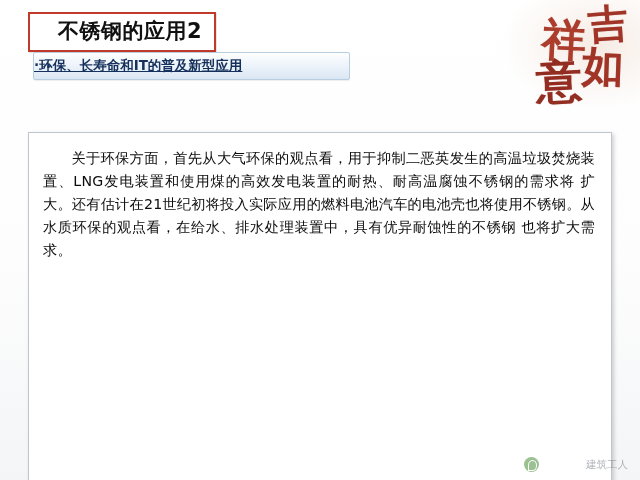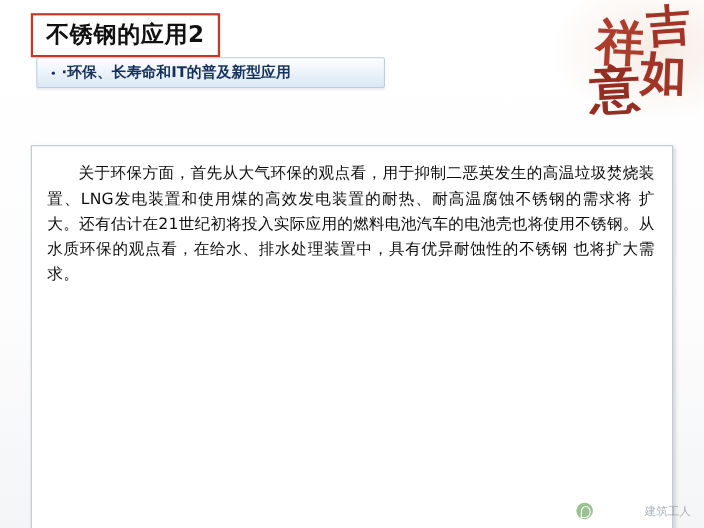--- a/index.html
+++ b/index.html
@@ -50,21 +50,21 @@
     background: radial-gradient(ellipse at 70% 40%, rgba(230,200,180,0.35) 0%, rgba(255,255,255,0) 70%);
   }
 
   
   .title-wrap {
     position: absolute;
     left: 28px;
     top: 12px;
     border: 2px solid #c0392b;
     background: #ffffff;
-    padding: 3px 12px 5px 12px;
+    padding: 3px 12px 5px 28px;
     box-shadow: 1px 1px 0 rgba(0,0,0,0.10);
   }
   .title-text {
     font-family: "DejaVu Sans", "Liberation Sans", sans-serif;
     font-size: 21px;
     font-weight: bold;
     color: #111111;
     letter-spacing: 0.5px;
     white-space: nowrap;
   }
@@ -80,22 +80,22 @@
     border: 1px solid #b9cde0;
     border-radius: 2px;
     box-shadow: 0 1px 1px rgba(0,0,0,0.07);
     display: flex;
     align-items: center;
   }
   .subtitle-text {
     font-size: 13.5px;
     font-weight: bold;
     color: #16315c;
-    padding-left: 22px;
     white-space: nowrap;
+    text-decoration: underline;
   }
   .subtitle-bullet {
     position: absolute;
     left: 13px;
     top: 12px;
     width: 3px;
     height: 3px;
     background: #16315c;
     border-radius: 50%;
   }

